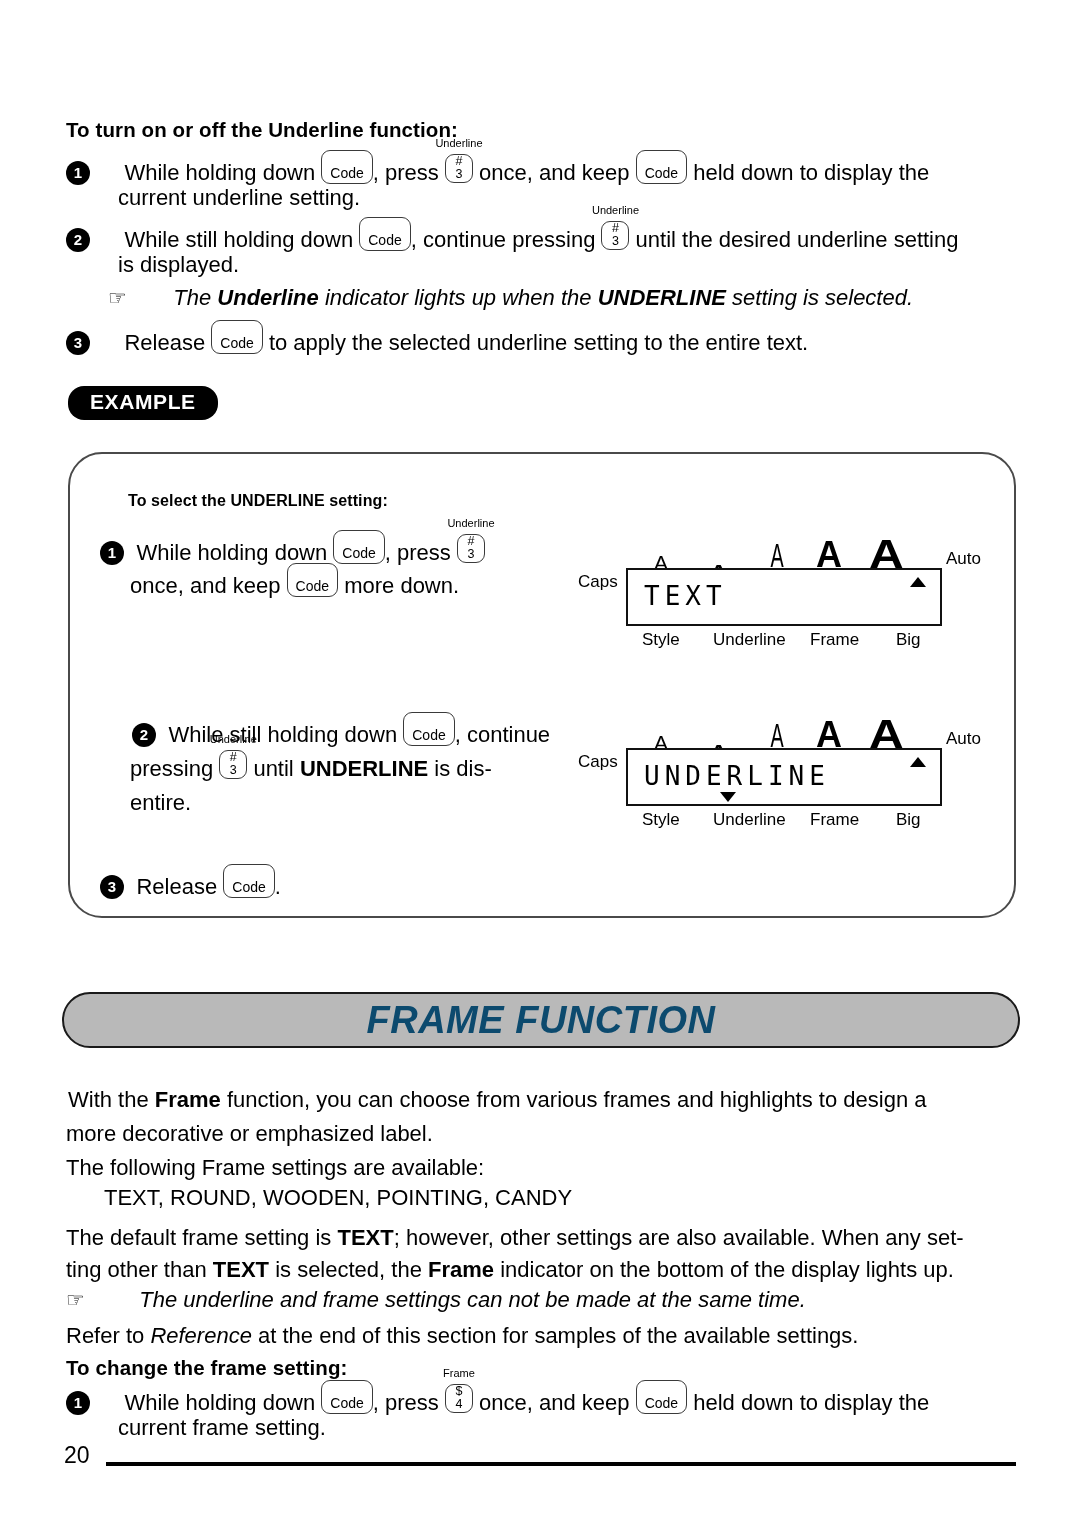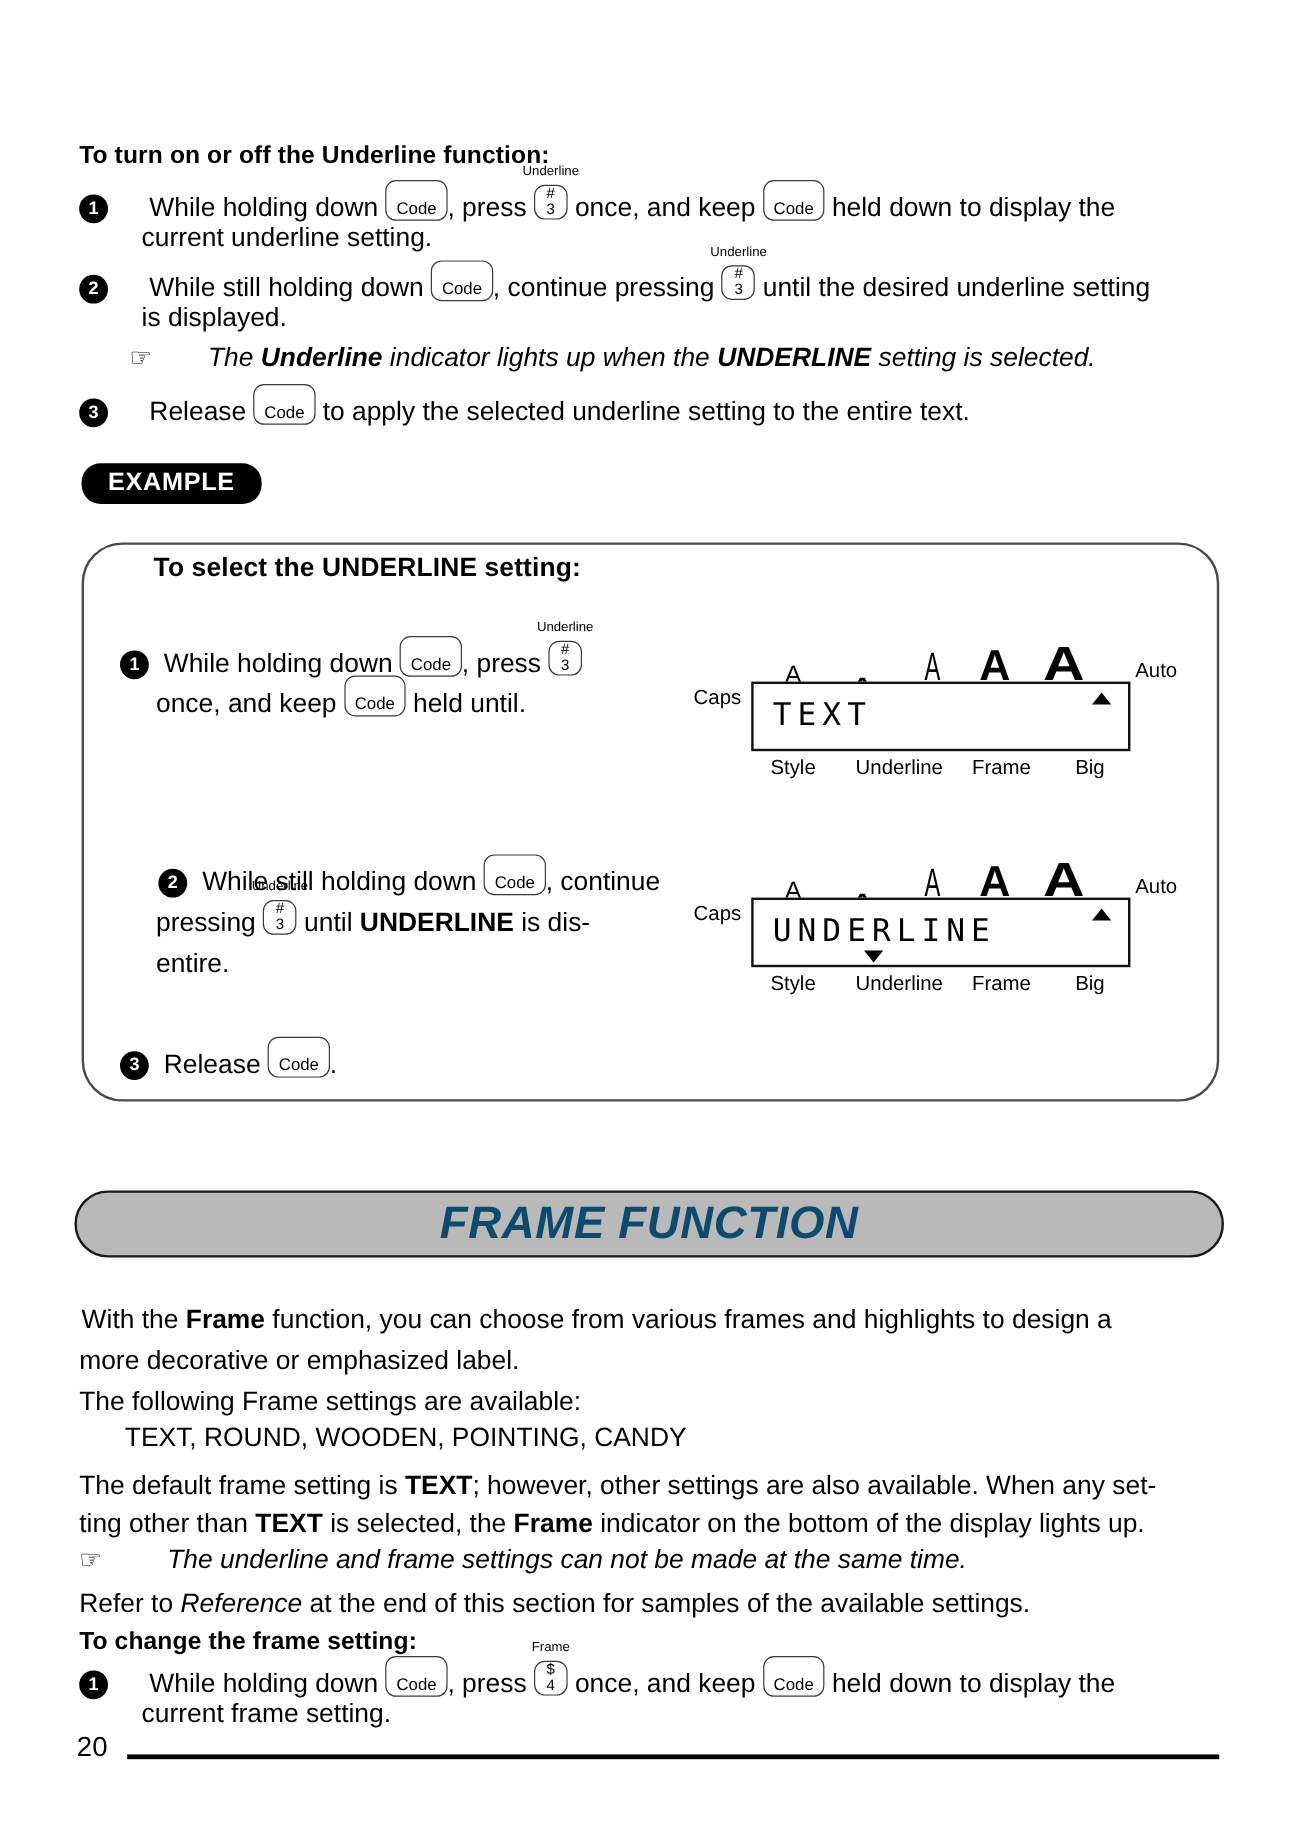--- a/index.html
+++ b/index.html
@@ -229,30 +229,30 @@
     <span class="bullet">3</span>
     <span class="body-line" style="margin-left:30px;text-align:right;">
       <span>Release </span><span class="keywrap"><span class="key">Code</span></span><span> to apply the selected underline setting to the entire text.</span>
     </span>
   </div>
 
   <div class="example-pill" style="left:68px; top:386px;">EXAMPLE</div>
 
   <div class="example-box" style="left:68px; top:452px; width:948px; height:466px;"></div>
 
-  <div class="abs sec-head" style="left:128px; top:460px; font-size:22px;">To select the UNDERLINE setting:</div>
+  <div class="abs sec-head" style="left:128px; top:492px; font-size:16px;">To select the UNDERLINE setting:</div>
 
   <div class="abs" style="left:100px; top:530px; width:460px;">
     <span class="bullet">1</span>
     <span class="body-line" style="margin-left:8px;">
       <span>While  holding  down </span><span class="keywrap"><span class="key">Code</span></span><span>,  press </span><span class="keywrap"><span class="keylabel">Underline</span><span class="key-num"><span class="top">#</span><span class="bot">3</span></span></span>
     </span>
   </div>
   <div class="abs body-line" style="left:130px; top:563px;">
-    <span>once, and keep </span><span class="keywrap"><span class="key">Code</span></span><span> held until.</span>
+    <span>once, and keep </span><span class="keywrap"><span class="key">Code</span></span><span> more down.</span>
   </div>
 
   <div class="lcd-wrap" style="left:578px; top:524px; width:400px; height:130px;">
     <div class="size-a" style="left:76px; top:28px; font-size:21px;">A</div>
     <div class="size-a" style="left:132px; top:24px; font-size:24px; font-weight:bold; transform:scaleY(0.72);">A</div>
     <div class="size-a" style="left:188px; top:15px; font-size:33px; transform:scaleX(0.6);">A</div>
     <div class="size-a" style="left:238px; top:13px; font-size:36px; font-weight:bold;">A</div>
     <div class="size-a" style="left:294px; top:10px; font-size:40px; font-weight:bold; transform:scaleX(1.2);">A</div>
     <div class="lcd-auto" style="left:368px; top:25px;">Auto</div>
     <div class="lcd-caps" style="left:0px; top:48px;">Caps</div>

